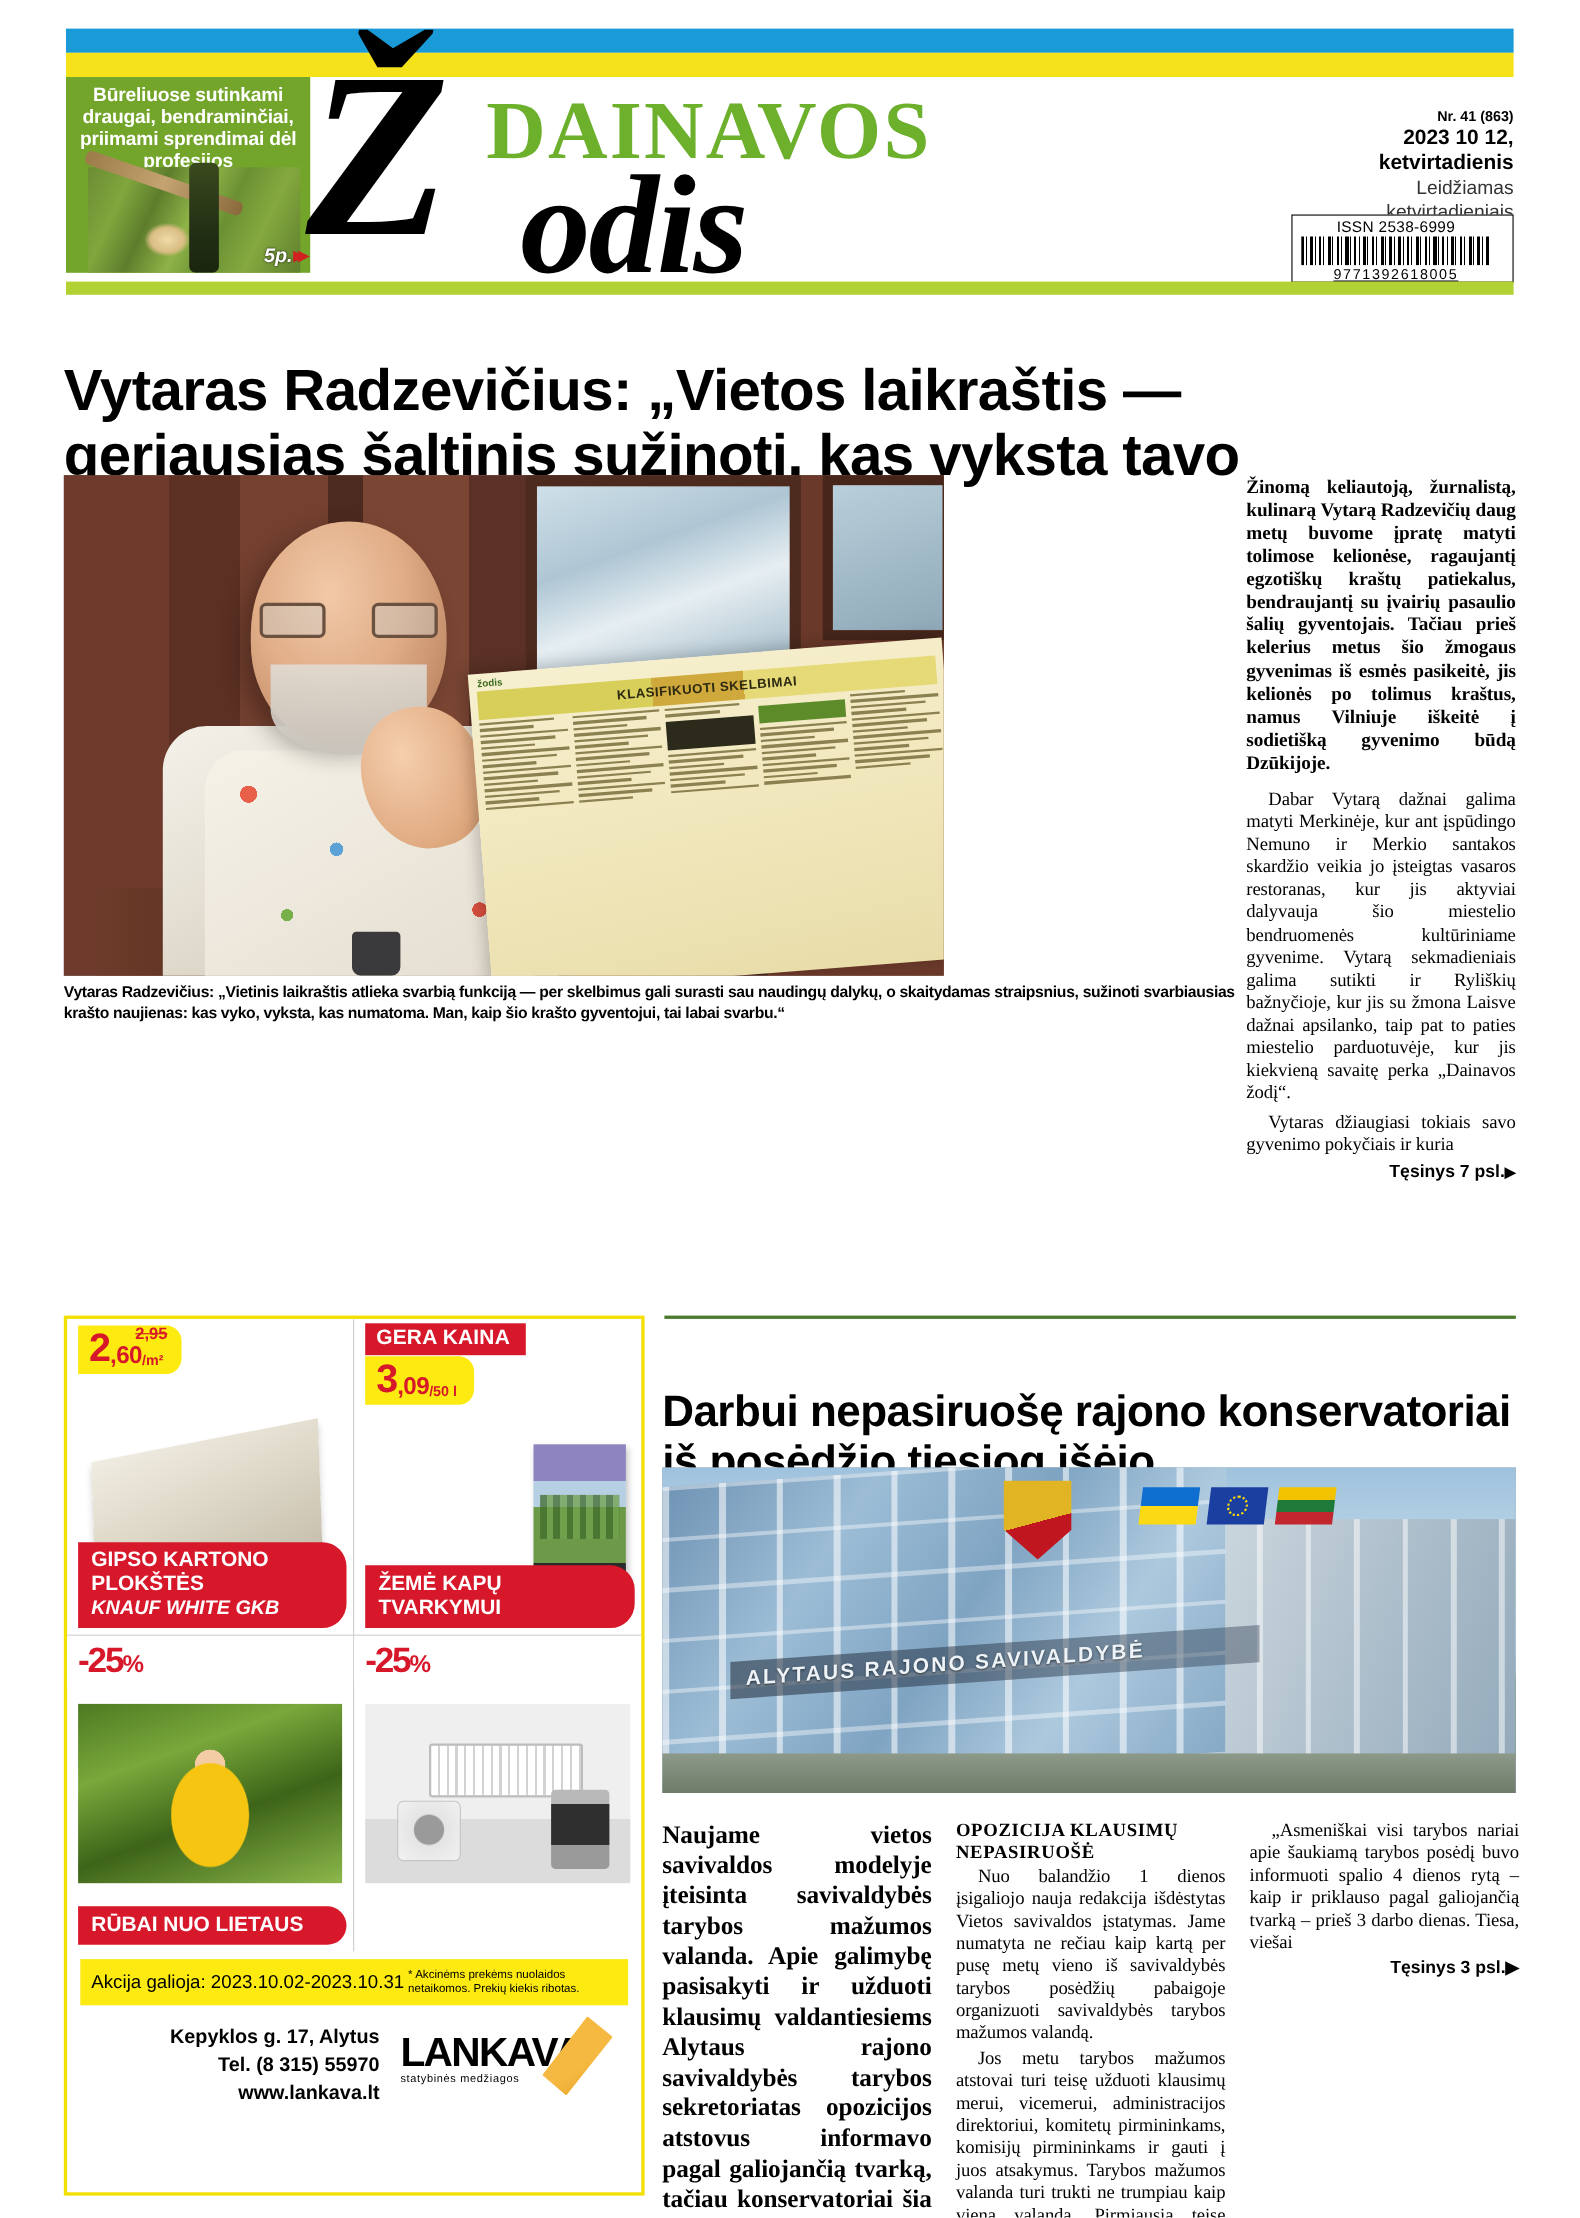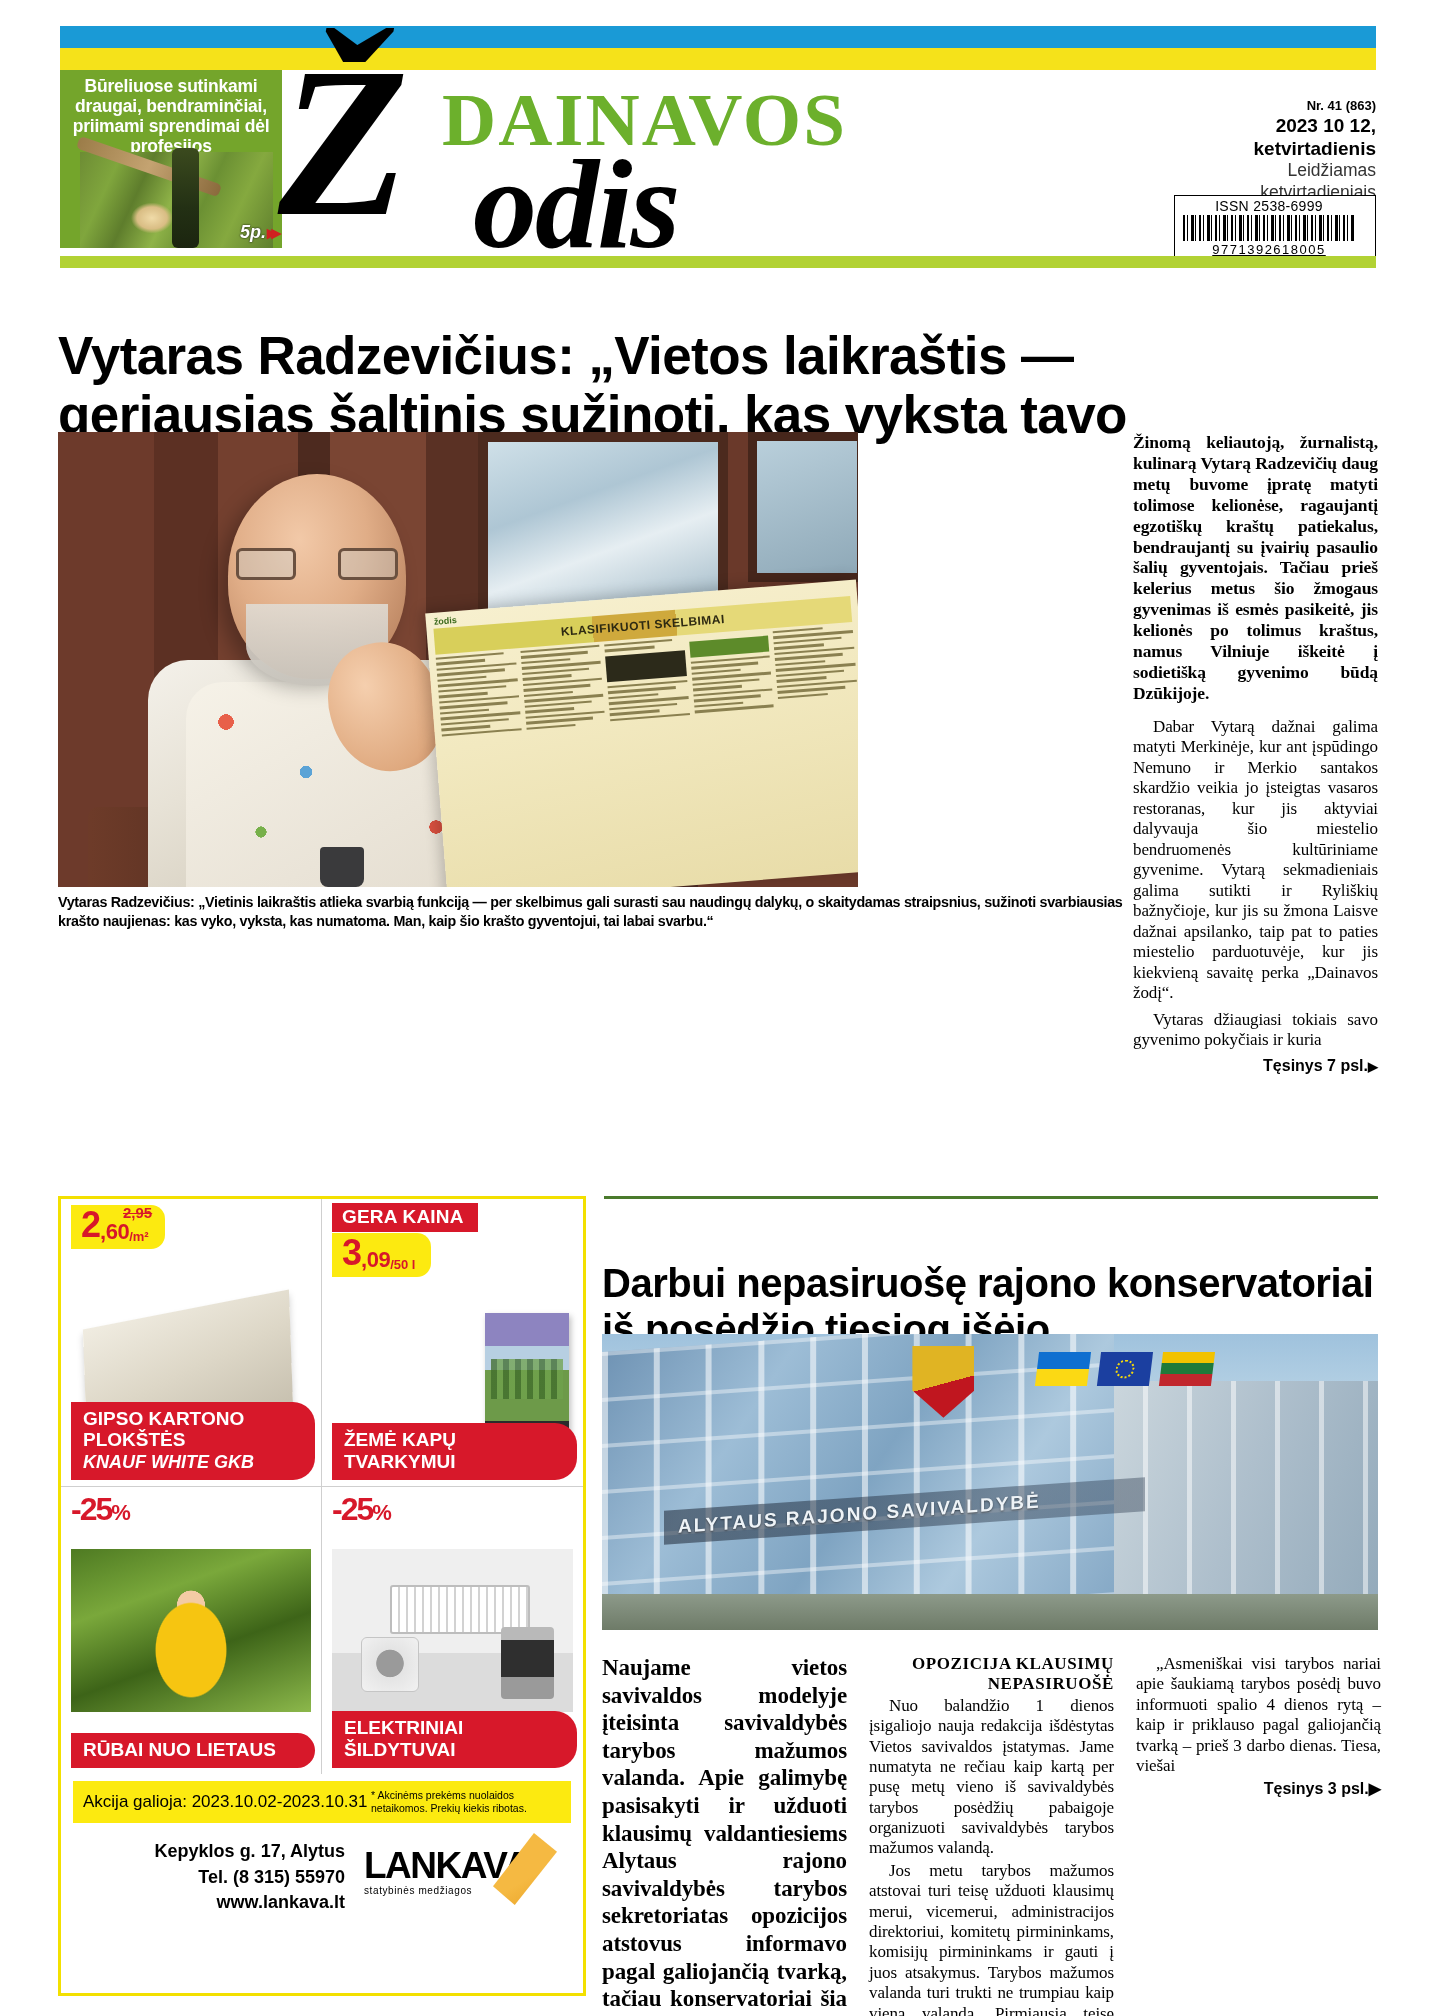--- a/index.html
+++ b/index.html
@@ -679,21 +679,21 @@
     font-weight: 700;
     line-height: 1.2;
     text-align: justify;
     letter-spacing: -0.1px;
     margin: 0;
   }
   .sec-sub {
     font-family: "Liberation Serif", serif;
     font-size: 17px;
     font-weight: 700;
-    text-align: right;
+    text-align: left;
     line-height: 1.17;
     letter-spacing: .6px;
     margin: 0 0 2px 0;
   }
   .sec-body {
     font-family: "Liberation Serif", serif;
     font-size: 17px;
     line-height: 1.2;
     text-align: justify;
     text-indent: 20px;
@@ -905,23 +905,20 @@
       <div class="ad-img">
         <div class="img-heat">
           <div class="panel"></div>
           <div class="fan"></div>
           <div class="tower"></div>
         </div>
       </div>
       <div class="disc-tag">
         <span class="d-num">-25</span><span class="d-pct">%</span>
       </div>
-      <div class="red-label">
-        <span>ELEKTRINIAI ŠILDYTUVAI</span>
-      </div>
     </div>
   </div>
 
   <div class="ad-promo-bar">
     <div class="valid">Akcija galioja: 2023.10.02-2023.10.31</div>
     <div class="fine">* Akcinėms prekėms nuolaidos netaikomos. Prekių kiekis ribotas.</div>
   </div>
 
   <div class="ad-contact">
     <div>Kepyklos g. 17, Alytus</div>

